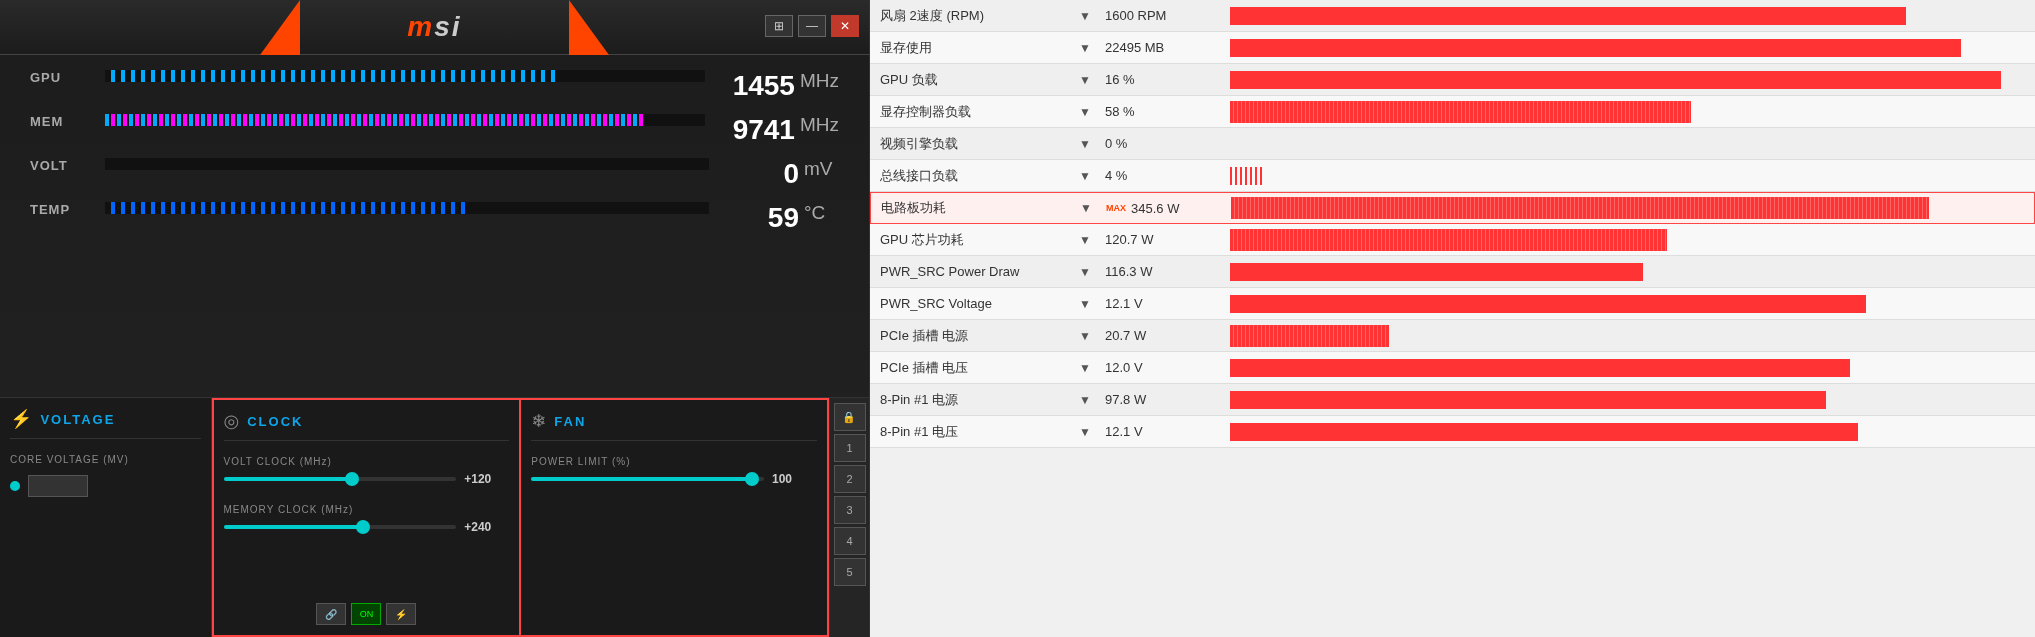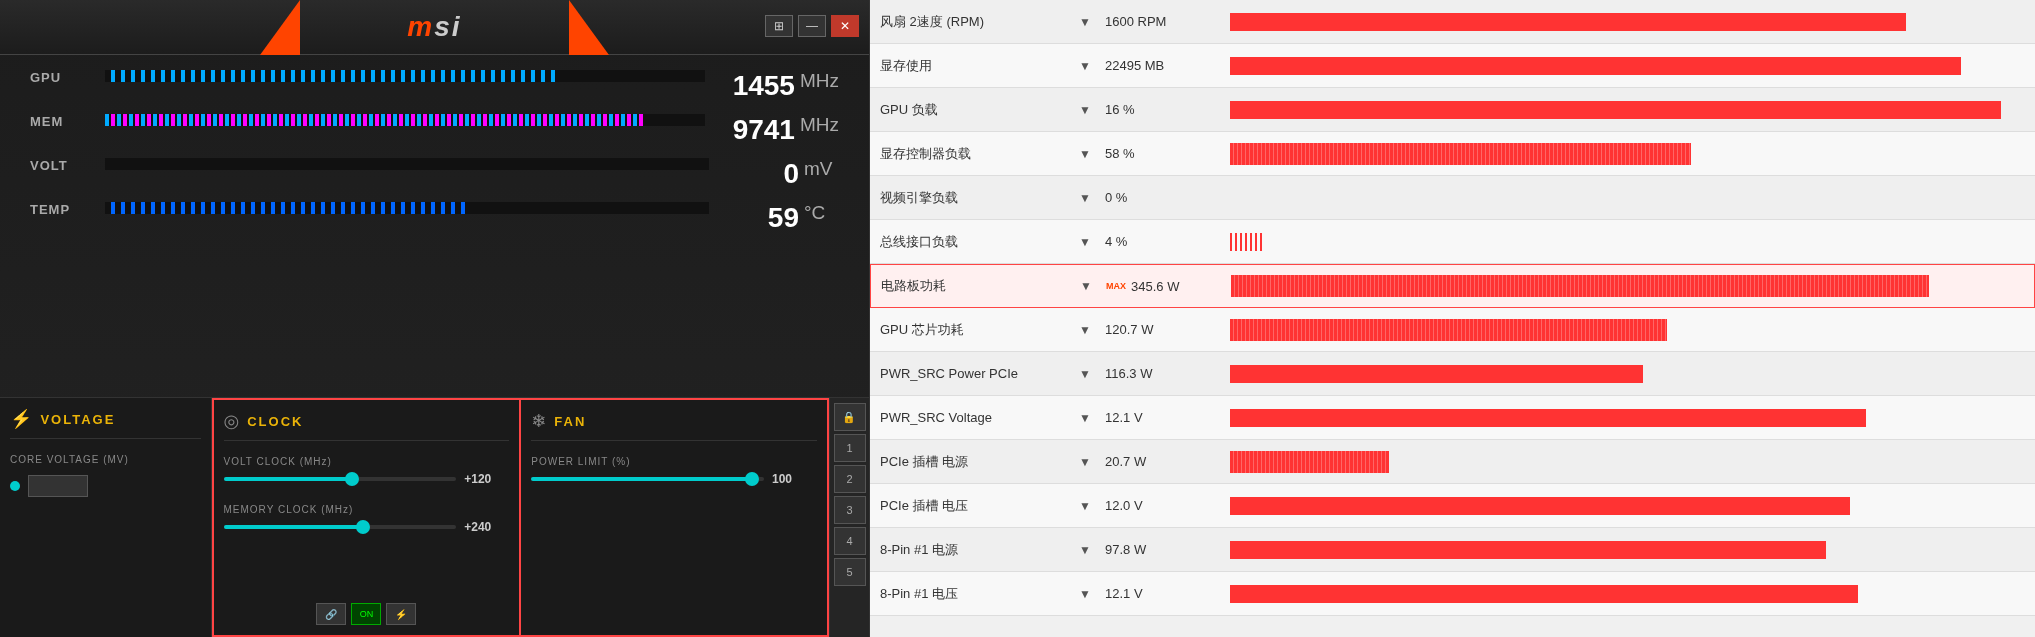--- a/index.html
+++ b/index.html
@@ -165,21 +165,21 @@
       gap: 8px;
       margin-bottom: 15px;
       padding-bottom: 8px;
       border-bottom: 1px solid #333;
     }
     .section-icon {
       font-size: 18px;
       color: #888;
     }
     .section-title {
-      color: #eab308;
+      color: #0ea5e9;
       font-size: 13px;
       font-weight: bold;
       letter-spacing: 2px;
     }
 
     .slider-group {
       margin-bottom: 18px;
     }
     .slider-label {
       color: #888;
@@ -318,21 +318,21 @@
     .right-panel {
       flex: 1;
       background: #f0f0f0;
       overflow: hidden;
     }
 
     .table-row {
       display: flex;
       align-items: center;
       border-bottom: 1px solid #ddd;
-      height: 44px;
+      height: 32px;
     }
     .table-row:nth-child(even) {
       background: #f8f8f8;
     }
     .table-row:nth-child(odd) {
       background: #efefef;
     }
     .table-row.highlighted {
       background: #fff0f0;
       border: 1px solid #ff4444;
@@ -560,21 +560,21 @@
   </div>
       <div class="table-row">
     <div class="row-name">GPU 芯片功耗</div>
     <div class="row-dropdown">▼</div>
     <div class="row-value">120.7 W</div>
     <div class="row-bar-area">
       <div style="height:22px; background:repeating-linear-gradient(90deg,#ff3333 0,#ff3333 3px,#ff6666 3px,#ff6666 4px); width:55%;"></div>
     </div>
   </div>
       <div class="table-row">
-    <div class="row-name">PWR_SRC Power PCIe</div>
+    <div class="row-name">PWR_SRC Power Draw</div>
     <div class="row-dropdown">▼</div>
     <div class="row-value">116.3 W</div>
     <div class="row-bar-area">
       <div style="height:18px; background:#ff3333; width:52%;"></div>
     </div>
   </div>
       <div class="table-row">
     <div class="row-name">PWR_SRC Voltage</div>
     <div class="row-dropdown">▼</div>
     <div class="row-value">12.1 V</div>

